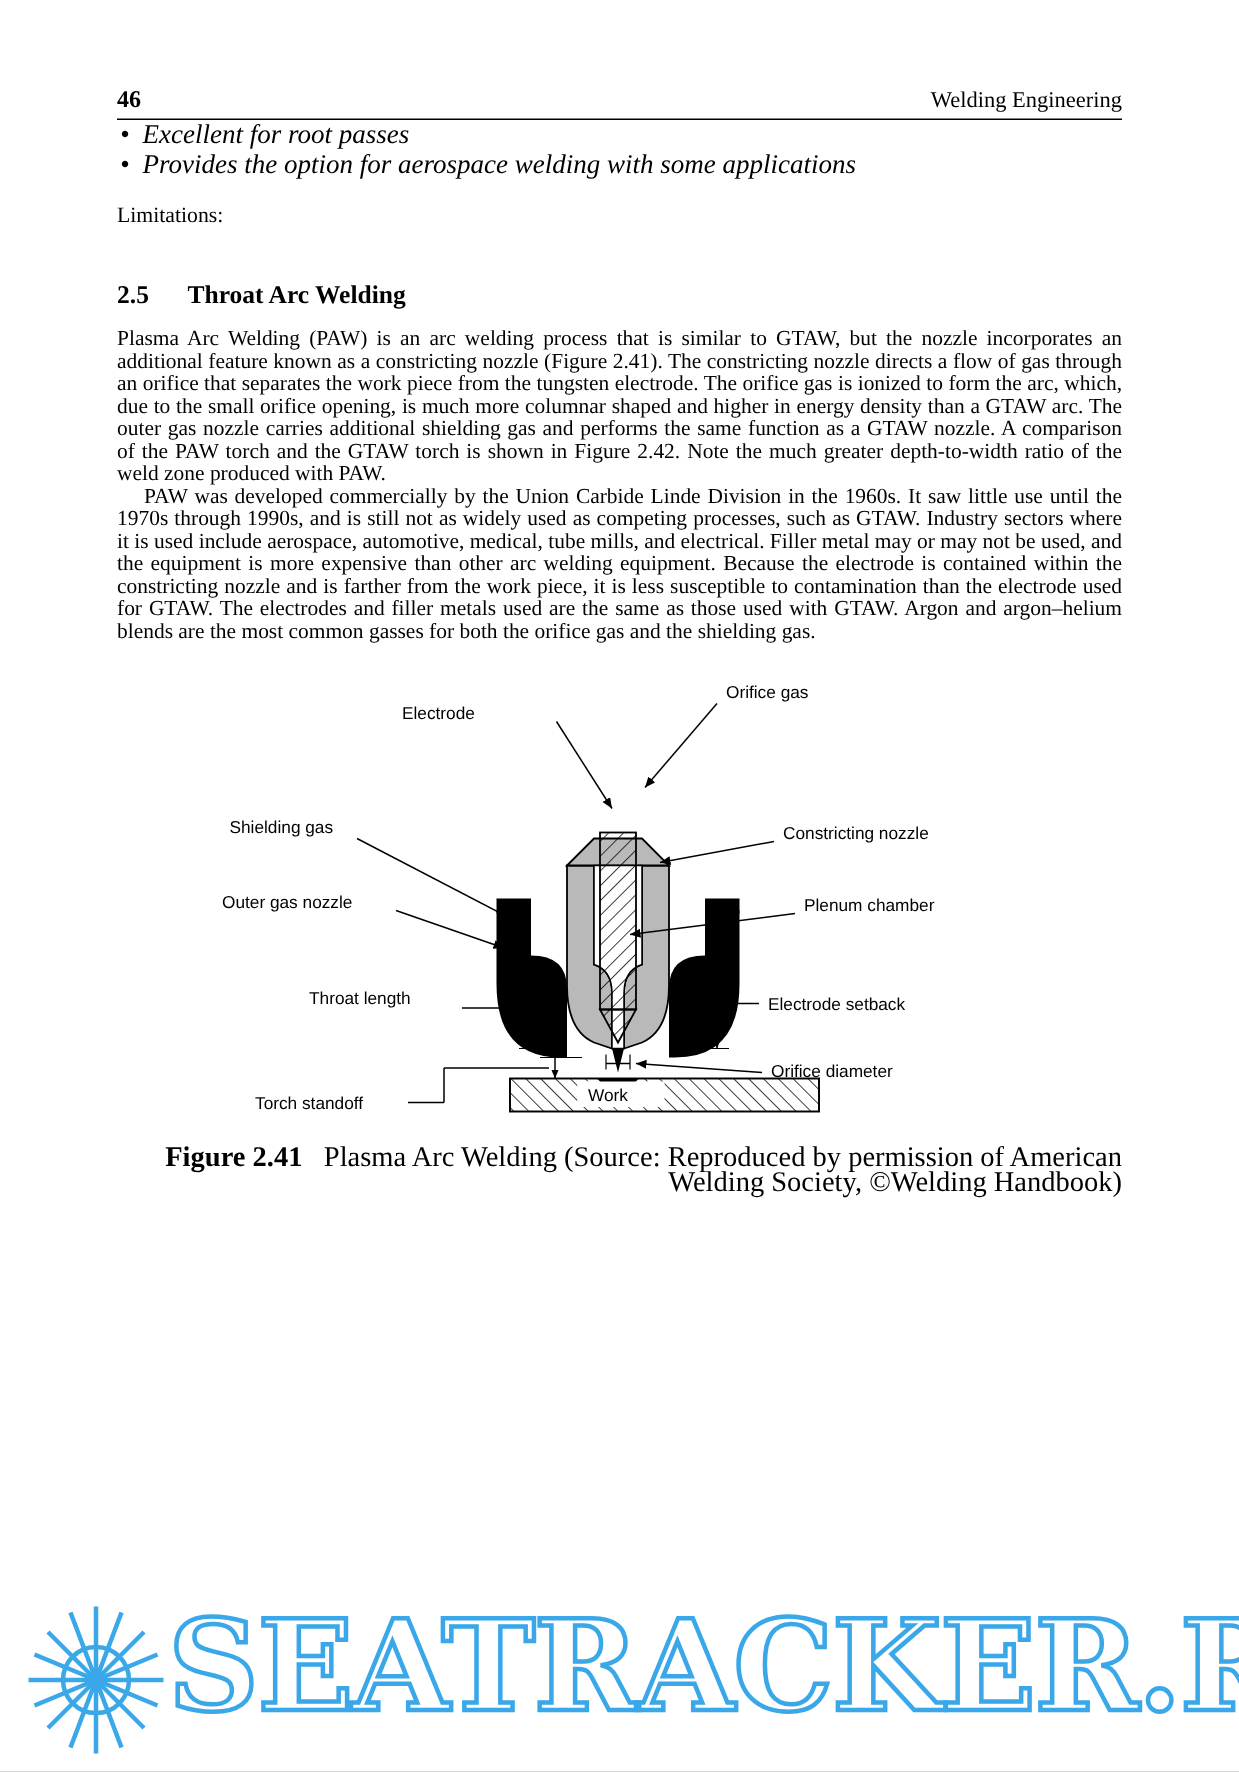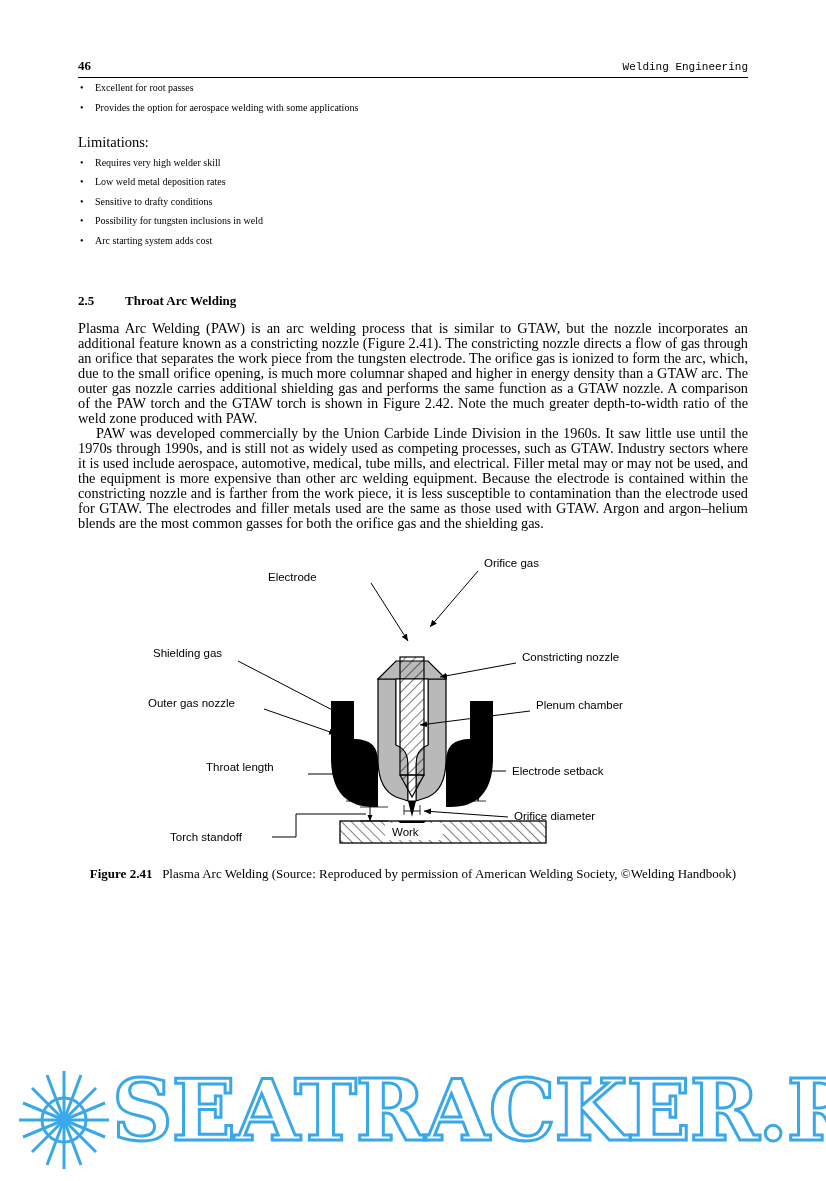--- a/index.html
+++ b/index.html
@@ -31,76 +31,76 @@
   .runhead {
     display: flex;
     justify-content: space-between;
     align-items: baseline;
     font-size: 12.5px;
     padding-bottom: 3px;
     border-bottom: 1.2px solid #000;
   }
   .runhead .folio {
     font-weight: bold;
-    font-size: 13px;
+    font-size: 16px;
     text-align: center;
   }
   .runhead .title {
-    font-size: 11px;
-    font-family: Liberation Mono, monospace;
+    font-size: 15px;
   }
   
   ul.bul {
     list-style: none;
     margin: 0;
     padding: 0;
   }
   ul.bul li {
-    font-size: 10px;
+    font-size: 18px;
     line-height: 19.5px;
     padding-left: 17px;
     position: relative;
+    font-style: italic;
   }
   ul.bul li:before {
     content: "\2022";
     position: absolute;
     left: 2px;
     top: 0;
   }
   .block-first { margin-top: 18px; }
   .limit-head {
     font-size: 14.5px;
     line-height: 19.5px;
     margin-top: 16px;
   }
   h2.sec {
-    font-size: 13px;
+    font-size: 17px;
     font-weight: bold;
-    margin: 43px 0 12px 0;
+    margin: 32px 0 12px 0;
     display: flex;
   }
   h2.sec .num { width: 47px; display: inline-block; }
   p.body {
     font-size: 14.3px;
     line-height: 15px;
     margin: 0;
     text-align: justify;
   }
   p.body.indent { text-indent: 18px; }
   
   .figure-wrap {
     position: relative;
     margin-top: 18px;
     height: 312px;
   }
   .figcap {
-    font-size: 13px;
+    font-size: 19px;
     line-height: 17px;
     margin-top: 4px;
-    text-align: center;
+    text-align: right;
   }
   .figcap b { font-weight: bold; }
 
   
   .watermark {
     position: absolute;
     left: 0;
     bottom: 0;
     width: 826px;
     height: 118px;
@@ -138,27 +138,20 @@
       <span class="title">Welding Engineering</span>
     </div>
 
     <ul class="bul block-first">
       <li>Excellent for root passes</li>
       <li>Provides the option for aerospace welding with some applications</li>
     </ul>
 
     <div class="limit-head">Limitations:</div>
 
-    <ul class="bul">
-      <li>Requires very high welder skill</li>
-      <li>Low weld metal deposition rates</li>
-      <li>Sensitive to drafty conditions</li>
-      <li>Possibility for tungsten inclusions in weld</li>
-      <li>Arc starting system adds cost</li>
-    </ul>
 
     <h2 class="sec">
       <span class="num">2.5</span>
       <span>Throat Arc Welding</span>
     </h2>
 
     <p class="body">Plasma Arc Welding (PAW) is an arc welding process that is similar to GTAW, but the nozzle incorporates an additional feature known as a constricting nozzle (Figure 2.41). The constricting nozzle directs a flow of gas through an orifice that separates the work piece from the tungsten electrode. The orifice gas is ionized to form the arc, which, due to the small orifice opening, is much more columnar shaped and higher in energy density than a GTAW arc. The outer gas nozzle carries additional shielding gas and performs the same function as a GTAW nozzle. A comparison of the PAW torch and the GTAW torch is shown in Figure 2.42. Note the much greater depth-to-width ratio of the weld zone produced with PAW.</p>
     <p class="body indent">PAW was developed commercially by the Union Carbide Linde Division in the 1960s. It saw little use until the 1970s through 1990s, and is still not as widely used as competing processes, such as GTAW. Industry sectors where it is used include aerospace, automotive, medical, tube mills, and electrical. Filler metal may or may not be used, and the equipment is more expensive than other arc welding equipment. Because the electrode is contained within the constricting nozzle and is farther from the work piece, it is less susceptible to contamination than the electrode used for GTAW. The electrodes and filler metals used are the same as those used with GTAW. Argon and argon–helium blends are the most common gasses for both the orifice gas and the shielding gas.</p>
 
     <div class="figure-wrap">

